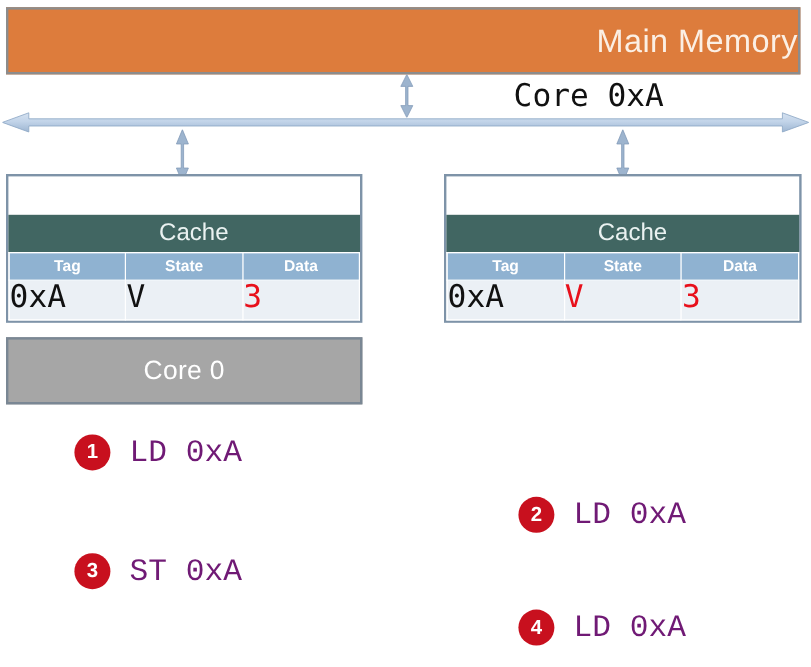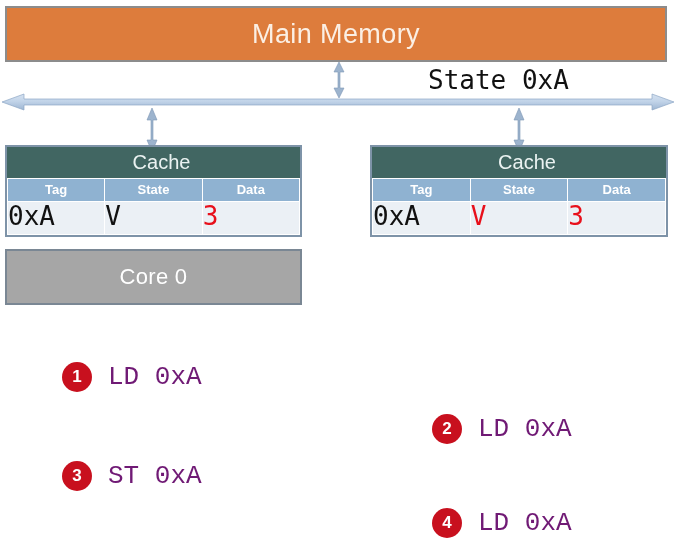--- a/index.html
+++ b/index.html
@@ -23,21 +23,21 @@
     position: absolute;
     left: 5px;
     top: 6px;
     width: 662px;
     height: 56px;
     box-sizing: border-box;
     background: #DD7C3C;
     border: 2px solid #8C8C8C;
     display: flex;
     align-items: center;
-    justify-content: center;
+    justify-content: flex-end;
   }
   .main-memory-label {
     color: #FBEFE4;
     font-size: 27px;
     letter-spacing: 0.4px;
   }
 
   
   .bus {
     position: absolute;
@@ -77,20 +77,21 @@
     border: 2px solid #7E93A8;
     background: #ffffff;
   }
   .cache-title {
     background: #416662;
     color: #EAF2F1;
     font-size: 20px;
     text-align: center;
     padding: 5px 0 6px 16px;
     line-height: 1.0;
+    margin-top: 32px;
   }
   .cache-table {
     width: 100%;
     border-collapse: collapse;
     table-layout: fixed;
   }
   .cache-table th {
     background: #8FB2D1;
     color: #FFFFFF;
     font-size: 13px;
@@ -172,21 +173,21 @@
     <defs>
       <linearGradient id="busgrad" x1="0" y1="0" x2="0" y2="1">
         <stop offset="0%" stop-color="#D6E2F0"></stop>
         <stop offset="45%" stop-color="#C2D4E9"></stop>
         <stop offset="100%" stop-color="#9EB6D2"></stop>
       </linearGradient>
     </defs>
     <polygon points="0,9 22,1 22,6 650,6 650,1 672,9 650,17 650,12 22,12 22,17" fill="url(#busgrad)" stroke="#8EA8C6" stroke-width="0.7"></polygon>
   </svg>
 
-  <div class="bus-label">State 0xA</div>
+  <div class="bus-label">Core 0xA</div>
 
   <svg class="vconn vconn-left" viewBox="0 0 14 44" preserveAspectRatio="none">
     <polygon points="7,0 12,12 8,12 8,32 12,32 7,44 2,32 6,32 6,12 2,12" fill="#9DB4CE" stroke="#7E97B5" stroke-width="0.6"></polygon>
   </svg>
   <svg class="vconn vconn-right" viewBox="0 0 14 44" preserveAspectRatio="none">
     <polygon points="7,0 12,12 8,12 8,32 12,32 7,44 2,32 6,32 6,12 2,12" fill="#9DB4CE" stroke="#7E97B5" stroke-width="0.6"></polygon>
   </svg>
 
   <div class="node node-left">
     <div class="cache">

